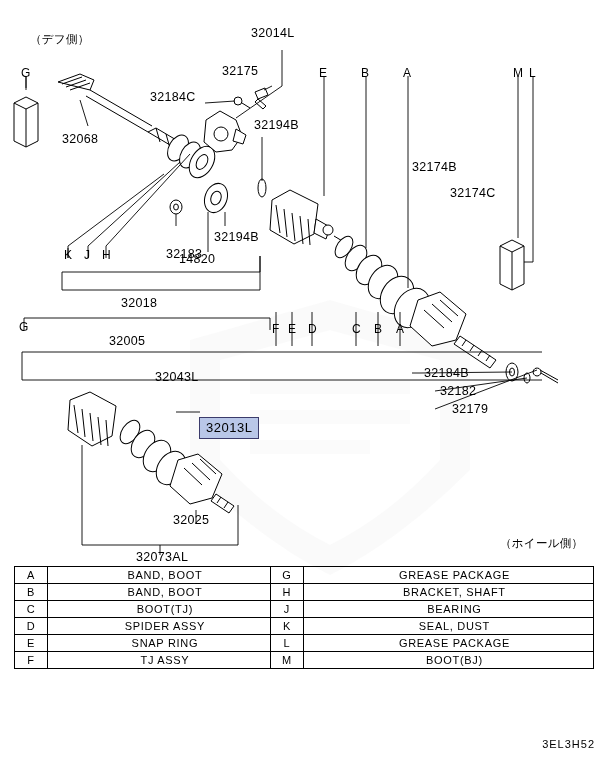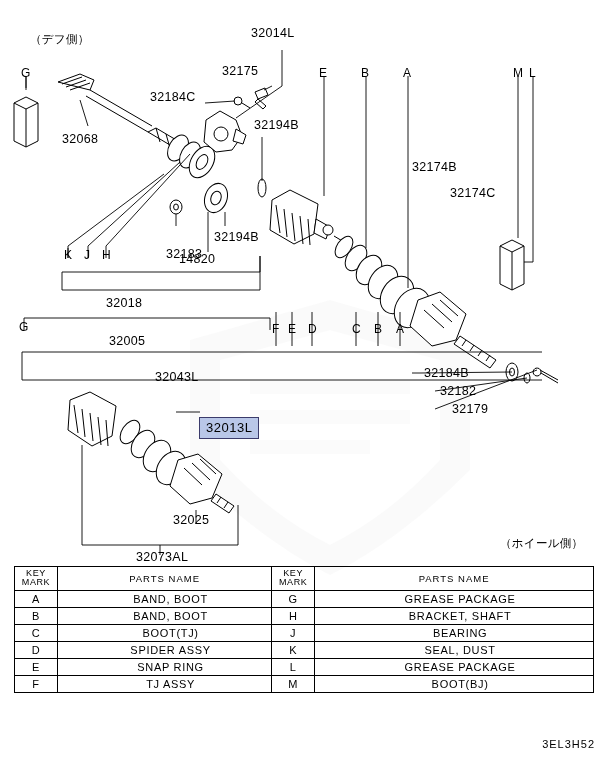--- a/index.html
+++ b/index.html
@@ -242,21 +242,21 @@
   <div class="lbl jp" style="left:500px;top:536px;">（ホイール側）</div>
 
   <div class="lbl" style="left:251px;top:26px;">32014L</div>
   <div class="lbl" style="left:222px;top:64px;">32175</div>
   <div class="lbl" style="left:150px;top:90px;">32184C</div>
   <div class="lbl" style="left:254px;top:118px;">32194B</div>
   <div class="lbl" style="left:62px;top:132px;">32068</div>
   <div class="lbl" style="left:166px;top:247px;">32183</div>
   <div class="lbl" style="left:214px;top:230px;">32194B</div>
   <div class="lbl" style="left:179px;top:252px;">14820</div>
-  <div class="lbl" style="left:106px;top:296px;">32018</div>
+  <div class="lbl" style="left:121px;top:296px;">32018</div>
   <div class="lbl" style="left:109px;top:334px;">32005</div>
   <div class="lbl" style="left:155px;top:370px;">32043L</div>
 
   <div class="lbl" style="left:412px;top:160px;">32174B</div>
   <div class="lbl" style="left:450px;top:186px;">32174C</div>
 
   <div class="lbl" style="left:424px;top:366px;">32184B</div>
   <div class="lbl" style="left:440px;top:384px;">32182</div>
   <div class="lbl" style="left:452px;top:402px;">32179</div>
 
@@ -280,32 +280,20 @@
 
   <div class="keymark" style="left:272px;top:322px;">F</div>
   <div class="keymark" style="left:288px;top:322px;">E</div>
   <div class="keymark" style="left:308px;top:322px;">D</div>
   <div class="keymark" style="left:352px;top:322px;">C</div>
   <div class="keymark" style="left:374px;top:322px;">B</div>
   <div class="keymark" style="left:396px;top:322px;">A</div>
 
   <table id="keytable">
     <tbody>
-        <tr>
-      <td class="km">
-        <div>KEY</div>
-        <div>MARK</div>
-      </td>
-      <td class="pn">PARTS NAME</td>
-      <td class="km">
-        <div>KEY</div>
-        <div>MARK</div>
-      </td>
-      <td class="pn">PARTS NAME</td>
-    </tr>
     <tr>
       <td class="kv">A</td>
       <td class="pv">BAND, BOOT</td>
       <td class="kv">G</td>
       <td class="pv">GREASE PACKAGE</td>
     </tr>
     <tr>
       <td class="kv">B</td>
       <td class="pv">BAND, BOOT</td>
       <td class="kv">H</td>

